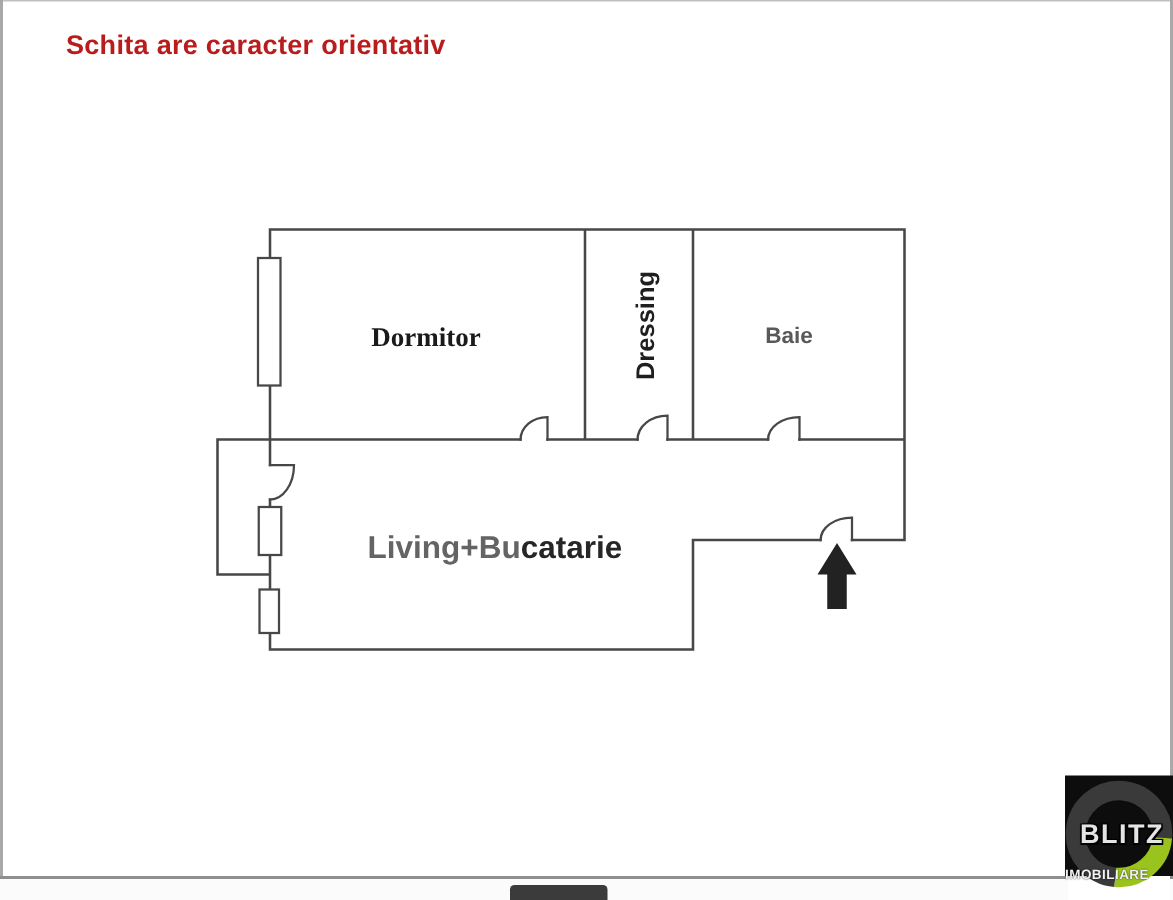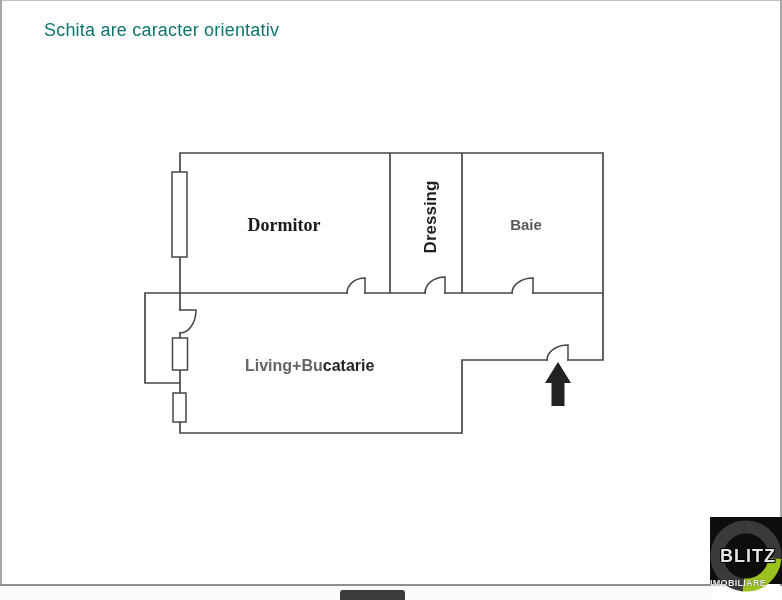--- a/index.html
+++ b/index.html
@@ -9,31 +9,31 @@
   }
   
   .frame-left  {position:absolute;left:0;top:0;width:2px;height:585px;background:#a8a8a8;}
   .frame-right {position:absolute;left:780px;top:0;width:2px;height:585px;background:#a8a8a8;}
   .frame-top   {position:absolute;left:0;top:0;width:782px;height:1px;background:#c0c0c0;}
   .bottom-line {position:absolute;left:0;top:584px;width:782px;height:2px;background:#8f8f8f;}
   .bottom-strip{position:absolute;left:0;top:586px;width:782px;height:14px;background:#fbfbfb;}
   .home-bar{position:absolute;left:340px;top:590px;width:65px;height:10px;background:#3b3b3b;border-radius:3px 3px 0 0;}
 
   .disclaimer{
-    position:absolute;left:44px;top:20px;font-size:18px;font-weight:400;
-    color:#0f766e;letter-spacing:.2px;white-space:nowrap;
+    position:absolute;left:44px;top:20px;font-size:18px;font-weight:700;
+    color:#b91c1c;letter-spacing:.2px;white-space:nowrap;
   }
 
   svg.plan{position:absolute;left:0;top:0;}
 
   .room-label{position:absolute;font-weight:600;white-space:nowrap;}
   .lbl-dormitor{left:284px;top:225px;transform:translate(-50%,-50%);font-size:18px;color:#1a1a1a;font-family:Liberation Serif, serif;}
   .lbl-dressing{left:431px;top:217px;transform:translate(-50%,-50%) rotate(-90deg);font-size:17px;color:#1f1f1f;}
   .lbl-baie{left:526px;top:224px;transform:translate(-50%,-50%);font-size:15px;color:#59595c;}
-  .lbl-living{left:245px;top:366px;transform:translateY(-50%);font-size:16px;}
+  .lbl-living{left:245px;top:366px;transform:translateY(-50%);font-size:21px;}
   .lbl-living .gray{color:#646464;}
   .lbl-living .dark{color:#262626;}
 
   
   .logo{position:absolute;left:700px;top:517px;width:82px;height:58px;margin-left:10px;}
   .logo .box{position:absolute;left:0;top:0;width:82px;height:67px;background:#0d0d0d;}
   .logo .whitepatch{position:absolute;left:2px;top:67px;width:68px;height:16px;background:#ffffff;}
   .logo svg{position:absolute;left:0;top:0;}
   .logo .brand{
     position:absolute;left:0;width:76px;top:29px;text-align:center;

